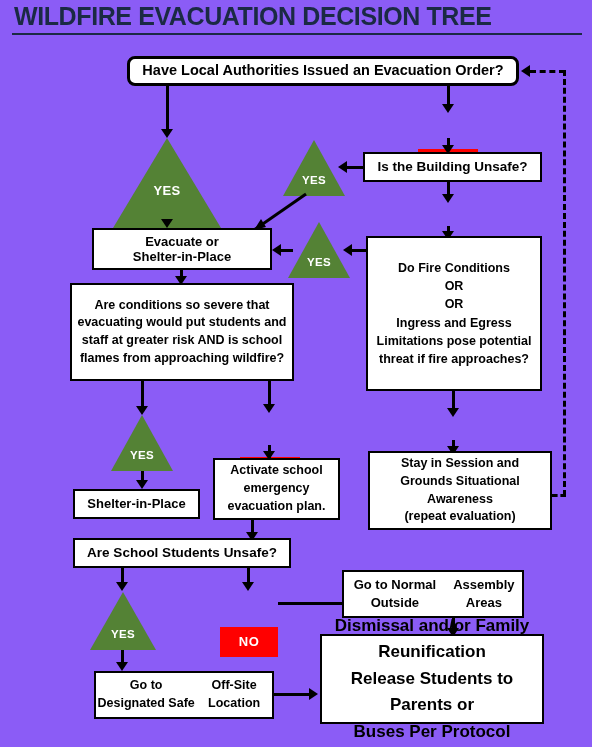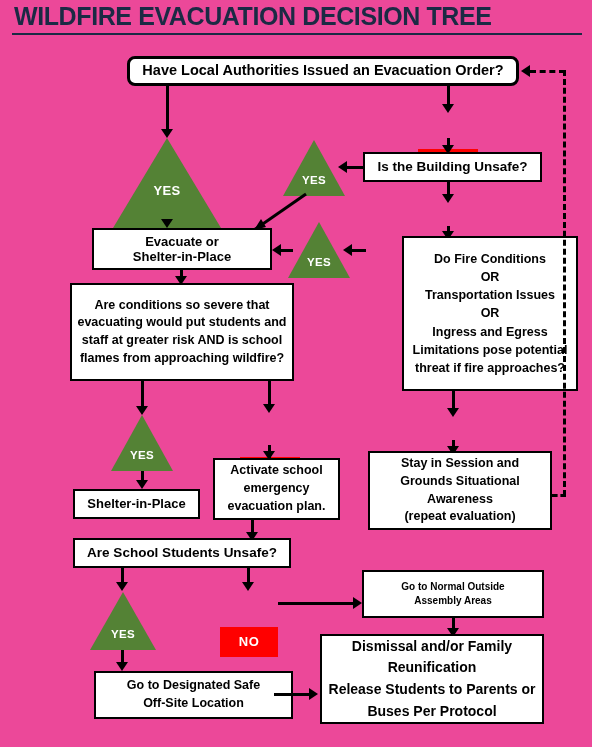--- a/index.html
+++ b/index.html
@@ -7,21 +7,21 @@
     padding: 0;
     background: #ffffff;
   }
   body {
     font-family: "Liberation Sans", sans-serif;
   }
   #page {
     position: relative;
     width: 592px;
     height: 747px;
-    background: #ec4899;
+    background: #8b5cf6;
     overflow: hidden;
   }
 
   
   #title-bar {
     position: absolute;
     left: 0;
     top: 0;
     width: 592px;
     height: 40px;
@@ -216,24 +216,23 @@
 
   <div class="ln ln-h" style="left:350px; top:249px; width:16px; height:3px;"></div>
   <div class="arrow arrow-left" style="left:343px; top:244px;"></div>
 
   <div class="ln ln-h" style="left:281px; top:249px; width:12px; height:3px;"></div>
   <div class="arrow arrow-left" style="left:272px; top:244px;"></div>
 
   <div class="ln ln-v" style="left:180px; top:270px; width:3px; height:12px;"></div>
   <div class="arrow arrow-down" style="left:175px; top:276px;"></div>
 
-  <div class="node box" style="left:366px; top:236px; width:176px; height:155px; font-size:12.5px; flex-direction:column; line-height:1.45;margin-left:36px;">
+  <div class="node box" style="left:366px; top:236px; width:176px; height:155px; font-size:12.5px; flex-direction:column; line-height:1.45;">
     <span>Do Fire Conditions</span>
     <span>OR</span>
-    <span>Transportation  Issues</span>
     <span>OR</span>
     <span>Ingress and  Egress</span>
     <span>Limitations pose potential</span>
     <span>threat if fire approaches?</span>
   </div>
 
   <div class="ln ln-v" style="left:452px; top:391px; width:3px; height:22px;"></div>
   <div class="arrow arrow-down" style="left:447px; top:408px;"></div>
 
   <div class="node no-box" style="left:424px; top:413px; width:58px; height:27px;">
@@ -311,39 +310,39 @@
   <div class="ln ln-v" style="left:247px; top:568px; width:3px; height:20px;"></div>
   <div class="arrow arrow-down" style="left:242px; top:582px;"></div>
 
   <div class="node no-box" style="left:220px; top:588px; width:58px; height:30px;">
     <span>NO</span>
   </div>
 
   <div class="ln ln-h" style="left:278px; top:602px; width:78px; height:3px;"></div>
   <div class="arrow arrow-right" style="left:353px; top:597px;"></div>
 
-  <div class="node box" style="left:362px; top:570px; width:182px; height:48px; font-size:10px; flex-direction:column; line-height:1.42;">
+  <div class="node box" style="left:342px; top:570px; width:182px; height:48px; font-size:13px; flex-direction:row; line-height:1.42;">
     <span>Go to Normal Outside</span>
     <span>Assembly Areas</span>
   </div>
 
   <div class="ln ln-v" style="left:452px; top:618px; width:3px; height:16px;"></div>
   <div class="arrow arrow-down" style="left:447px; top:628px;"></div>
 
   <div class="ln ln-v" style="left:121px; top:650px; width:3px; height:18px;"></div>
   <div class="arrow arrow-down" style="left:116px; top:662px;"></div>
 
-  <div class="node box" style="left:94px; top:671px; width:199px; height:48px; font-size:12.5px; flex-direction:column; line-height:1.42;">
+  <div class="node box" style="left:94px; top:671px; width:180px; height:48px; font-size:12.5px; flex-direction:row; line-height:1.42;">
     <span>Go to Designated Safe</span>
     <span>Off-Site Location</span>
   </div>
 
   <div class="ln ln-h" style="left:274px; top:693px; width:38px; height:3px;"></div>
   <div class="arrow arrow-right" style="left:309px; top:688px;"></div>
 
-  <div class="node box" style="left:320px; top:634px; width:224px; height:90px; font-size:14px; flex-direction:column; line-height:1.55;">
+  <div class="node box" style="left:320px; top:634px; width:224px; height:90px; font-size:17px; flex-direction:column; line-height:1.55;">
     <span>Dismissal and/or Family</span>
     <span>Reunification</span>
     <span>Release Students to Parents or</span>
     <span>Buses Per Protocol</span>
   </div>
 
 </div>
 
 </body></html>

